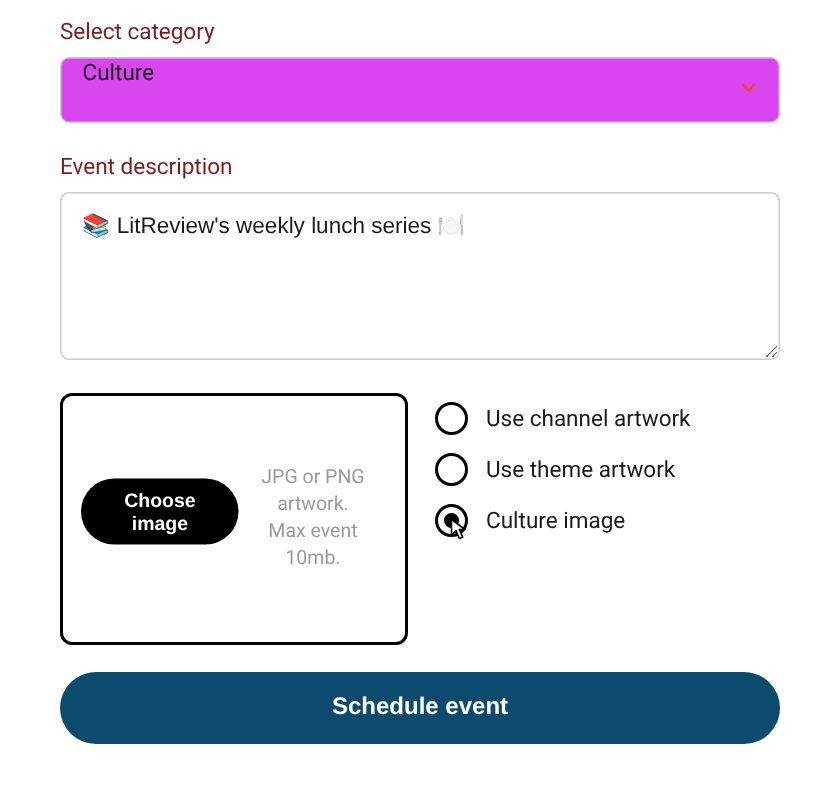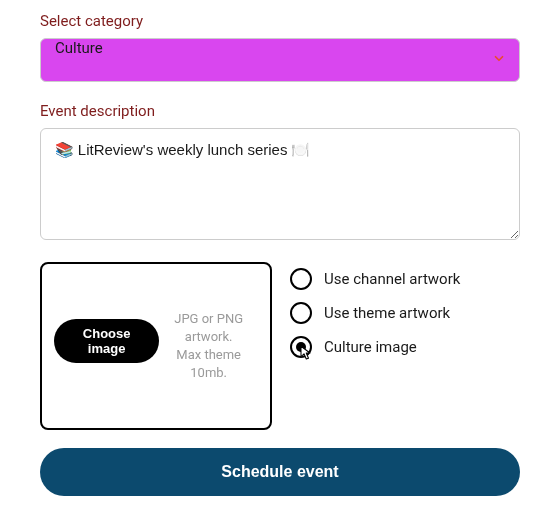--- a/index.html
+++ b/index.html
@@ -155,21 +155,21 @@
 
 <label class="field-label">Event description</label>
 <textarea class="textarea" style="">📚 LitReview's weekly lunch series 🍽️</textarea>
 
 
 <div class="image-row">
   <div class="dropzone">
     <button class="choose-btn">Choose image</button>
     <div class="dz-hint">
       <div>JPG or PNG artwork.</div>
-      <div>Max theme 10mb.</div>
+      <div>Max event 10mb.</div>
     </div>
   </div>
 
   <div class="radio-group">
     <div class="radio-item">
       <span class="radio-circle"></span>
       <span class="radio-label">Use channel artwork</span>
     </div>
     <div class="radio-item">
       <span class="radio-circle"></span>

